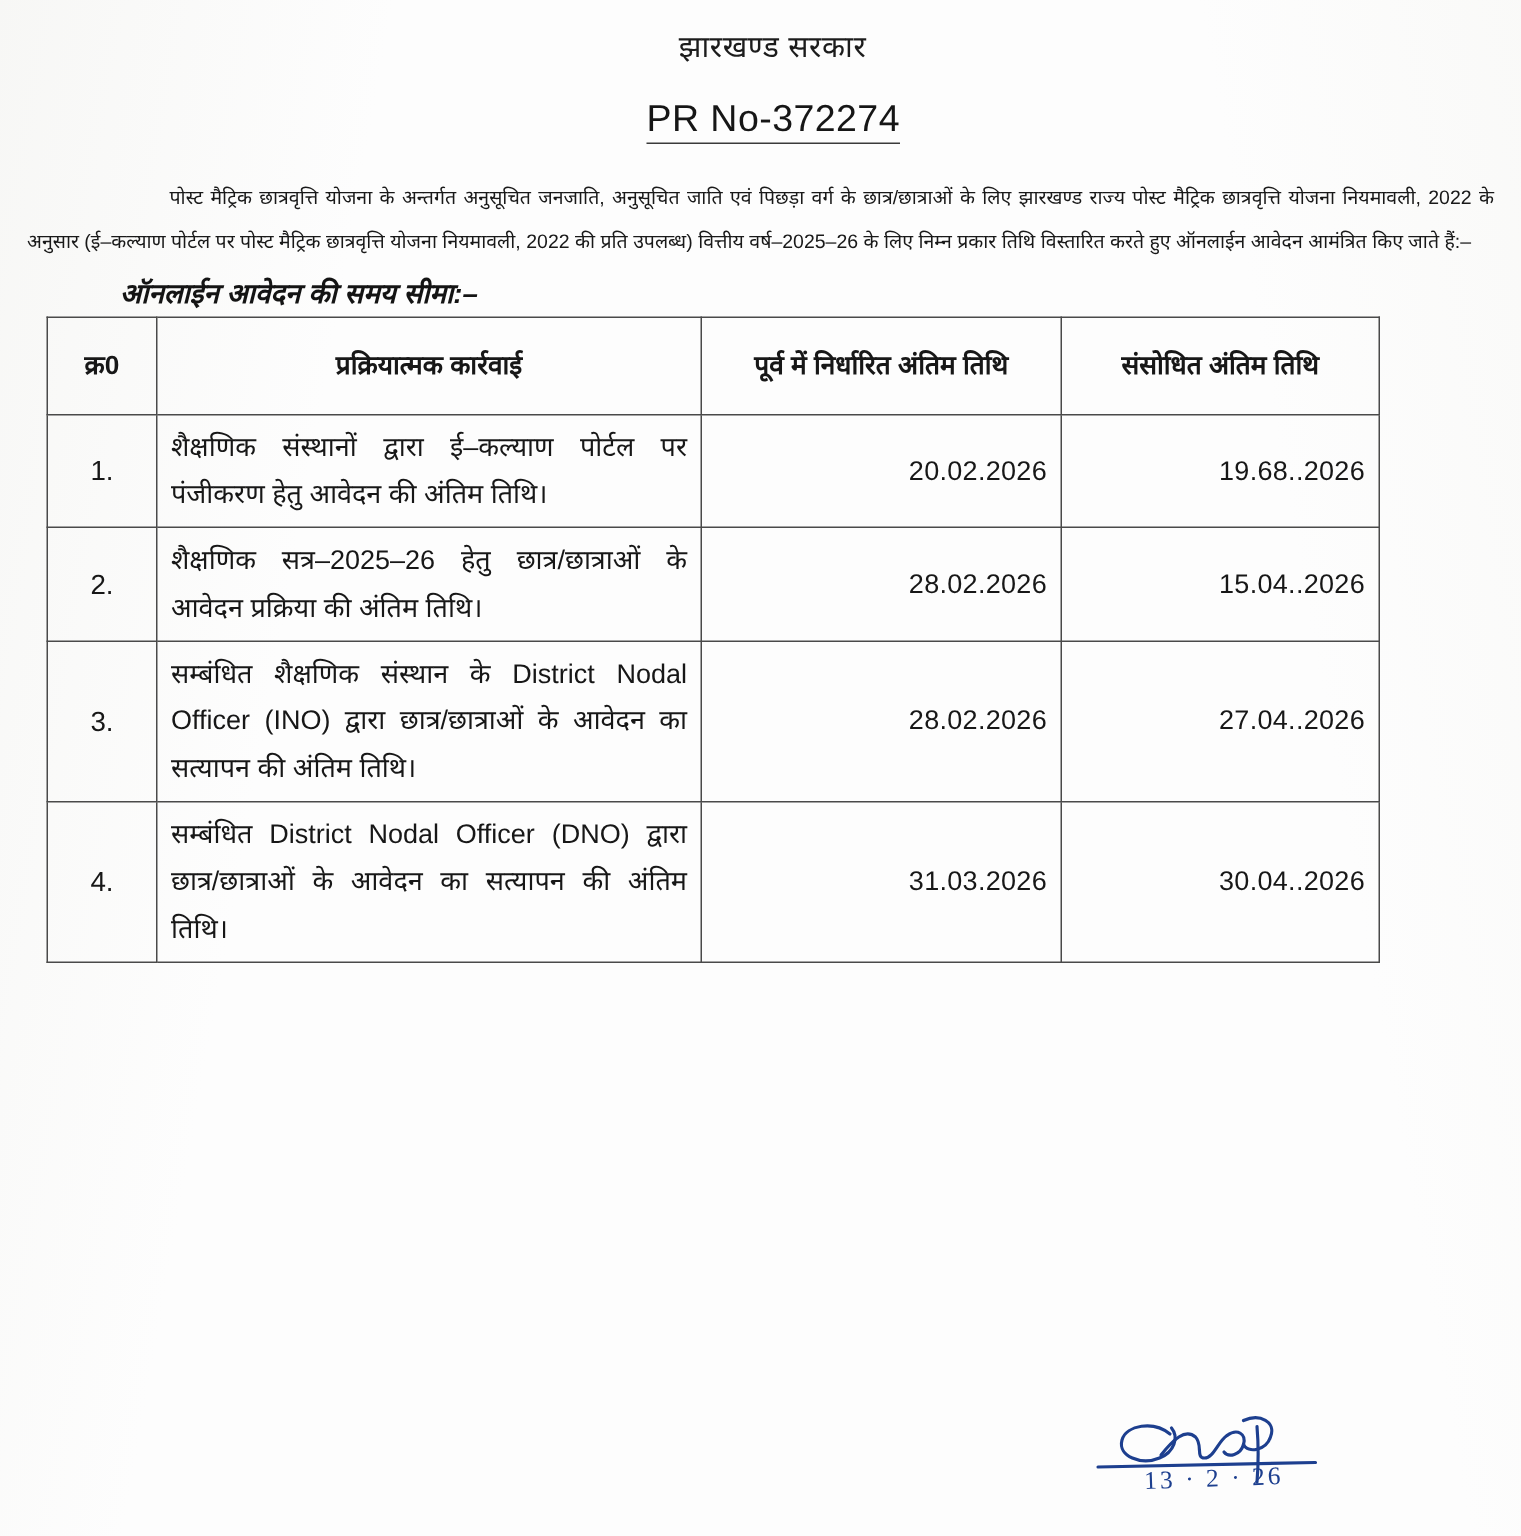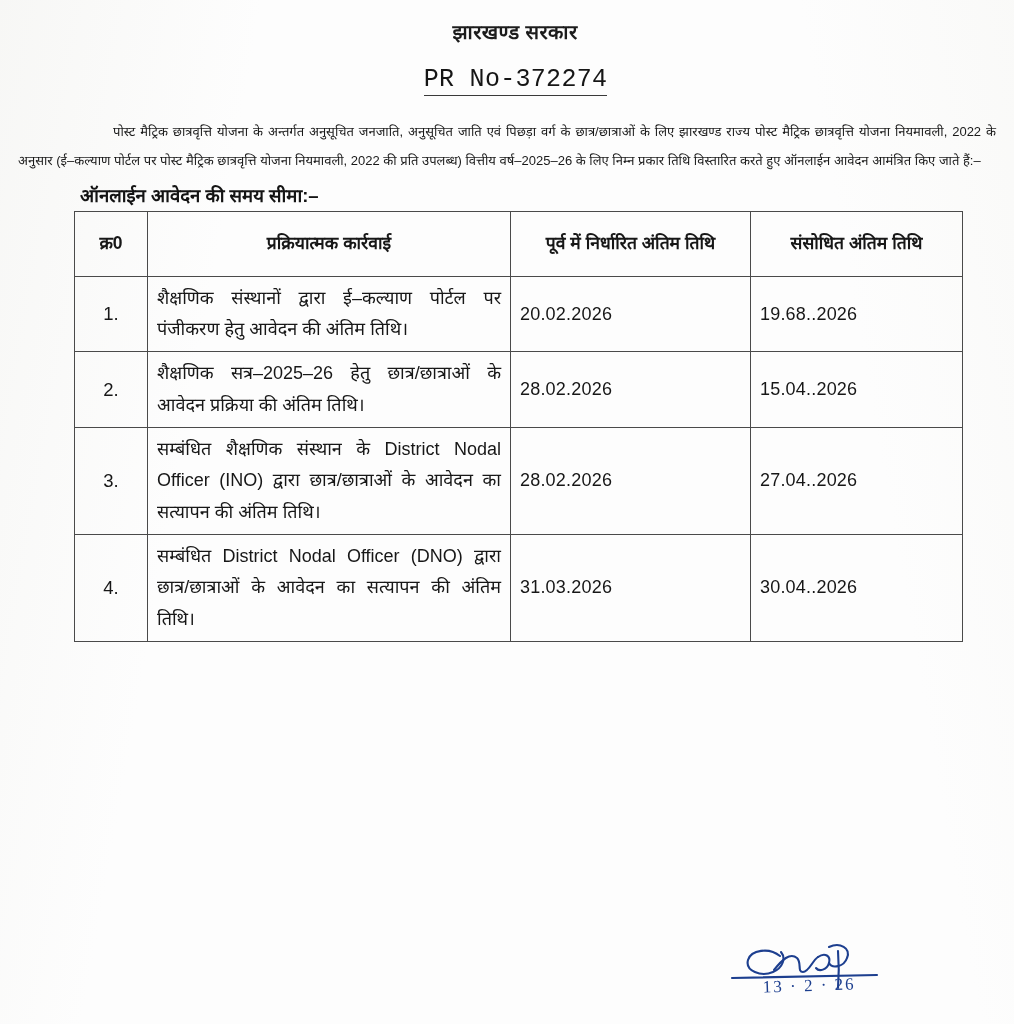--- a/index.html
+++ b/index.html
@@ -28,21 +28,21 @@
       #fdfdfd;
     padding: 0;
   }
 
   .header {
     text-align: center;
     padding-top: 18px;
   }
   .org-line-1 {
     font-size: 20px;
-    font-weight: 700;
+    font-weight: 400;
     letter-spacing: 0.4px;
     line-height: 1.45;
     color: #1c1c1c;
     padding-left: 16px;
   }
   .org-line-2 {
     font-size: 20px;
     font-weight: 700;
     letter-spacing: 0.2px;
     line-height: 1.5;
@@ -58,21 +58,21 @@
     line-height: 1.62;
     color: #141414;
   }
 
   .pr-wrap {
     text-align: center;
     margin-top: 18px;
   }
   .pr-no {
     display: inline-block;
-    font-family: Liberation Mono, monospace;
+    font-family: Liberation Sans, sans-serif;
     font-size: 25px;
     font-weight: 400;
     color: #161616;
     border-bottom: 1.6px solid #3a3a3a;
     padding-bottom: 1px;
     letter-spacing: 0.3px;
     margin-left: 17px;
   }
 
   .body-text {
@@ -83,24 +83,25 @@
     text-justify: inter-word;
     text-indent: 95px;
     color: #191919;
   }
 
   .table-caption {
     margin: 6px 0 4px 80px;
     font-size: 18.5px;
     font-weight: 700;
     color: #141414;
+    font-style: italic;
   }
 
   table.schedule {
-    margin-left: 74px;
+    margin-left: 31px;
     border-collapse: collapse;
     width: 888px;
     table-layout: fixed;
     border-radius: 29px;
   }
   table.schedule th,
   table.schedule td {
     border: 1.3px solid #4a4a4a;
     padding: 6px 9px;
     vertical-align: middle;
@@ -123,21 +124,21 @@
     font-size: 18.5px;
   }
   td.activity {
     font-size: 18px;
     line-height: 1.74;
     text-align: justify;
     text-justify: inter-word;
     padding: 9px 10px 9px 11px;
   }
   td.date {
-    text-align: left;
+    text-align: right;
     font-size: 18px;
     letter-spacing: 0.2px;
   }
 
   .signature-block {
     position: absolute;
     right: 36px;
     bottom: 18px;
     width: 330px;
     text-align: center;

